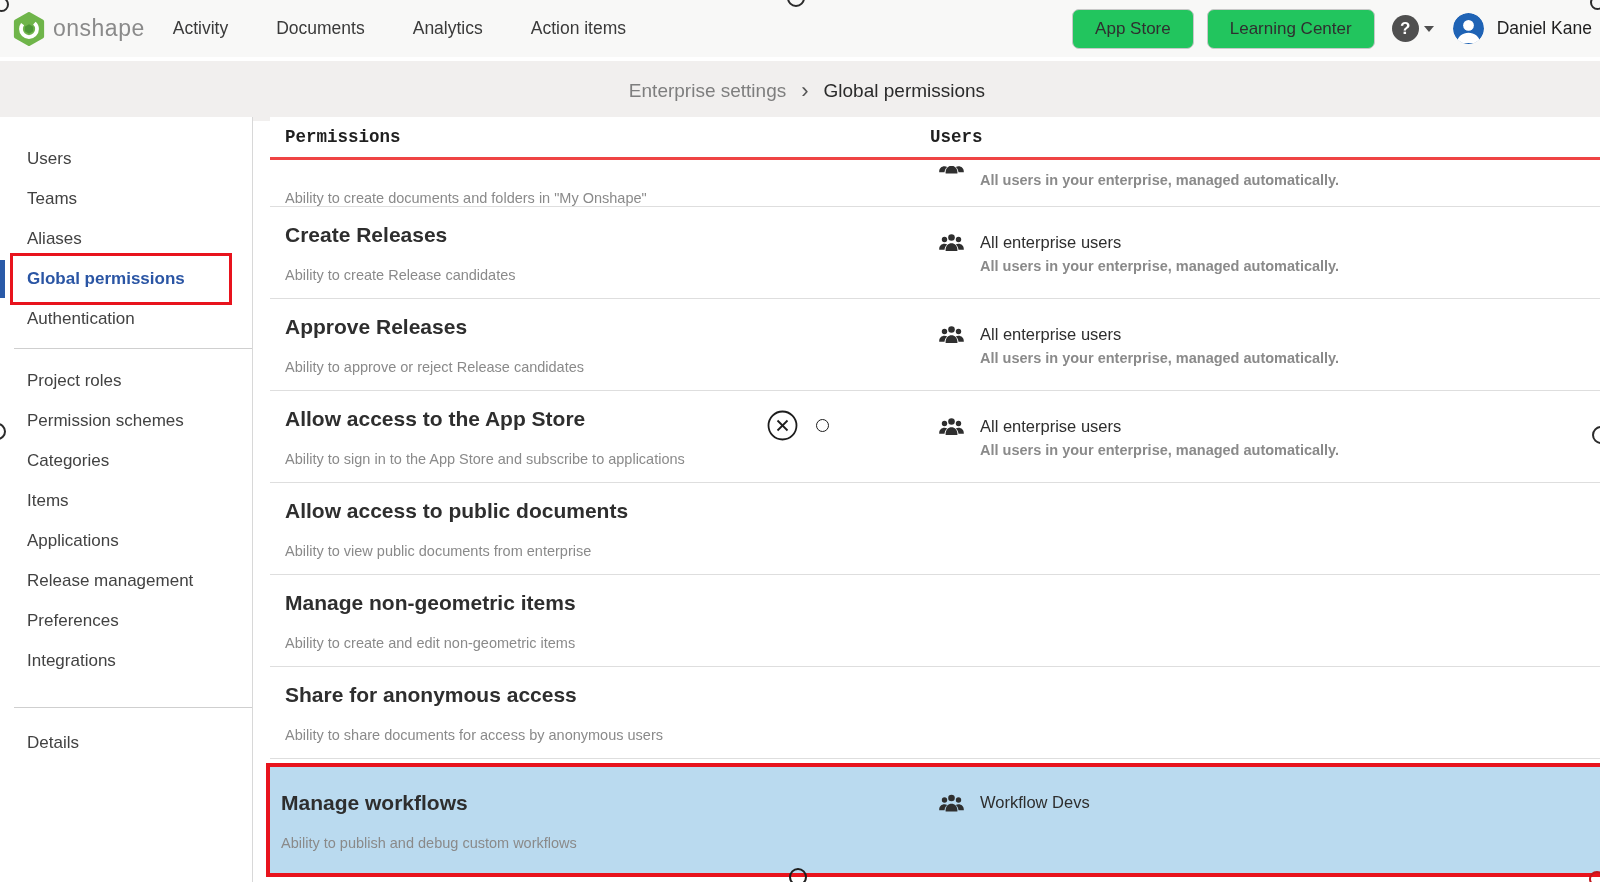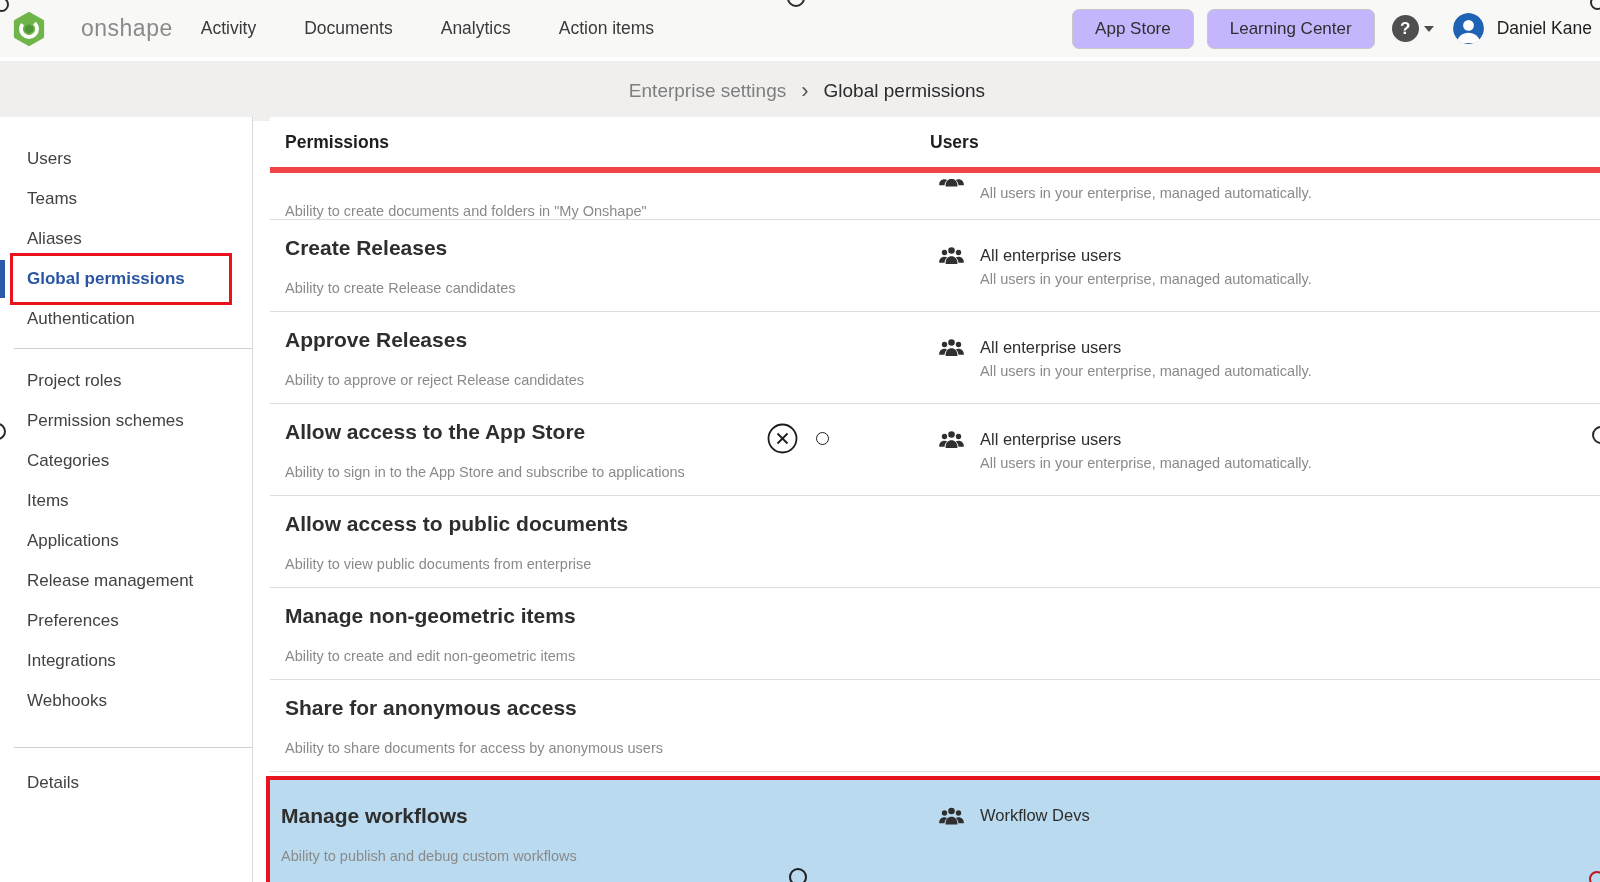--- a/index.html
+++ b/index.html
@@ -12,27 +12,27 @@
     --crumb-bg:#f1efee;
     --line:#dedede;
   }
   *{margin:0;padding:0;box-sizing:border-box;}
   html,body{background:#e9e9e9;}
   body{font-family:"Liberation Sans",sans-serif;}
   #stage{position:relative;width:1600px;height:882px;background:#fff;overflow:hidden;margin:0 auto;}
 
   
   .topbar{position:absolute;left:0;top:0;width:1600px;height:57px;background:var(--topbar-bg);display:flex;align-items:center;}
-  .brand{display:flex;align-items:center;margin-left:12px;gap:28px;}
+  .brand{display:flex;align-items:center;margin-left:12px;}
   .brand svg{width:34px;height:34px;display:block;}
   .brand-name{font-size:23px;color:#8a8a8a;margin-left:7px;letter-spacing:.5px;}
   .primary-nav{display:flex;align-items:center;margin-left:28px;gap:48px;}
   .nav-item{font-size:17.5px;color:#3a3a3a;cursor:pointer;white-space:nowrap;}
   .top-right{position:absolute;right:8px;top:0;height:57px;display:flex;align-items:center;gap:13px;}
-  .top-btn{height:40px;padding:0 22px;background:#c4b5fd;border:1px solid #c8c8c8;border-radius:7px;font-size:17px;color:#2f2f2f;font-family:inherit;cursor:pointer;white-space:nowrap;}
+  .top-btn{height:40px;padding:0 22px;background:#22c55e;border:1px solid #c8c8c8;border-radius:7px;font-size:17px;color:#2f2f2f;font-family:inherit;cursor:pointer;white-space:nowrap;}
   .help-wrap{display:flex;align-items:center;gap:5px;margin-left:4px;cursor:pointer;}
   .help-circle{width:27px;height:27px;border-radius:50%;background:#4f4f4f;color:#fff;font-weight:bold;font-size:17px;display:flex;align-items:center;justify-content:center;}
   .caret{width:0;height:0;border-left:5px solid transparent;border-right:5px solid transparent;border-top:6px solid #4f4f4f;}
   .avatar{width:31px;height:31px;border-radius:50%;overflow:hidden;margin-left:6px;cursor:pointer;flex:none;}
   .avatar svg{display:block;}
   .user-name{font-size:17.5px;color:#1f1f1f;white-space:nowrap;}
 
   
   .crumbbar{position:absolute;left:0;top:61px;width:1600px;height:60px;background:var(--crumb-bg);display:flex;align-items:center;padding-left:14px;justify-content:center;}
   .crumb-parent{font-size:19px;color:#7e7e7e;cursor:pointer;}
@@ -43,38 +43,38 @@
   .sidebar{position:absolute;left:0;top:117px;width:253px;bottom:0;background:#fff;border-right:1px solid #d8d8d8;padding-top:22px;}
   .sb-item{position:relative;height:40px;line-height:40px;padding-left:27px;font-size:17px;color:#424242;cursor:pointer;white-space:nowrap;}
   .sb-item.active{color:var(--blue-active);font-weight:bold;}
   .active-bar{position:absolute;left:0;top:1px;bottom:1px;width:5px;background:#2a5aa8;}
   .red-box{position:absolute;left:10px;right:20px;top:-6px;bottom:-6px;border:3px solid var(--red);pointer-events:none;}
   .sb-divider{border:none;border-top:1px solid #cfcfcf;margin:9px 0 12px 14px;}
   .sb-divider.second{margin-top:26px;margin-bottom:15px;}
 
   
   .main{position:absolute;left:270px;top:117px;right:0;bottom:0;background:#fff;}
-  .table-header{position:relative;height:56px;border-bottom:6px solid #ef4444;}
+  .table-header{position:relative;height:43px;border-bottom:3px solid #ef4444;font-family:Liberation Mono, monospace;}
   .th-permissions{position:absolute;left:15px;top:50%;transform:translateY(-50%);font-size:17.5px;font-weight:bold;color:#1f1f1f;}
   .th-users{position:absolute;left:660px;top:50%;transform:translateY(-50%);font-size:17.5px;font-weight:bold;color:#1f1f1f;}
 
   .row{position:relative;height:92px;border-bottom:1px solid var(--line);display:flex;flex-direction:column;justify-content:center;padding-left:15px;}
   .row.partial{height:47px;justify-content:flex-end;padding-top:13px;overflow:hidden;}
   .perm-title{font-size:21px;font-weight:bold;color:var(--text);}
   .perm-desc{font-size:14.5px;color:var(--muted);margin-top:20px;}
   .row.partial .perm-desc{margin-top:0;}
 
   .users-cell{position:absolute;left:668px;top:50%;transform:translateY(-50%);display:flex;gap:15px;}
   .row.partial .users-cell{top:6px;transform:none;}
   .group-icon{flex:none;width:27px;}
   .group-icon svg{display:block;}
   .group-icon.clipped{height:22px;overflow:hidden;}
   .group-icon.clipped svg{margin-top:-11px;}
   .users-title{font-size:16.5px;color:var(--text);}
-  .users-desc{font-size:14.5px;color:var(--muted);margin-top:6px;}
+  .users-desc{font-size:14.5px;color:var(--muted);margin-top:6px;font-weight:bold;}
 
   .row.highlighted{height:114px;margin-top:4px;margin-left:-4px;width:calc(100% + 8px);
     border:4px solid var(--red);background:var(--row-blue);justify-content:flex-start;padding-top:24px;padding-left:11px;}
   .row.highlighted .users-cell{top:26px;transform:none;}
 
   .remove-icons{position:absolute;left:497px;top:19px;display:flex;align-items:center;gap:18px;}
   .circle-x{width:31px;height:31px;cursor:pointer;}
   .dot-circle{width:13px;height:13px;border:1.5px solid #1c1c1c;border-radius:50%;}
 
   
@@ -135,21 +135,20 @@
     <hr class="sb-divider">
     <div id="sb-group2">
         <div class="sb-item"><span class="sb-label">Project roles</span></div>
         <div class="sb-item"><span class="sb-label">Permission schemes</span></div>
         <div class="sb-item"><span class="sb-label">Categories</span></div>
         <div class="sb-item"><span class="sb-label">Items</span></div>
         <div class="sb-item"><span class="sb-label">Applications</span></div>
         <div class="sb-item"><span class="sb-label">Release management</span></div>
         <div class="sb-item"><span class="sb-label">Preferences</span></div>
         <div class="sb-item"><span class="sb-label">Integrations</span></div>
-        <div class="sb-item"><span class="sb-label">Webhooks</span></div>
       </div>
     <hr class="sb-divider second">
     <div id="sb-group3">
         <div class="sb-item"><span class="sb-label">Details</span></div>
       </div>
   </div>
 
   <div class="main">
     <div class="table-header">
       <span class="th-permissions">Permissions</span>

